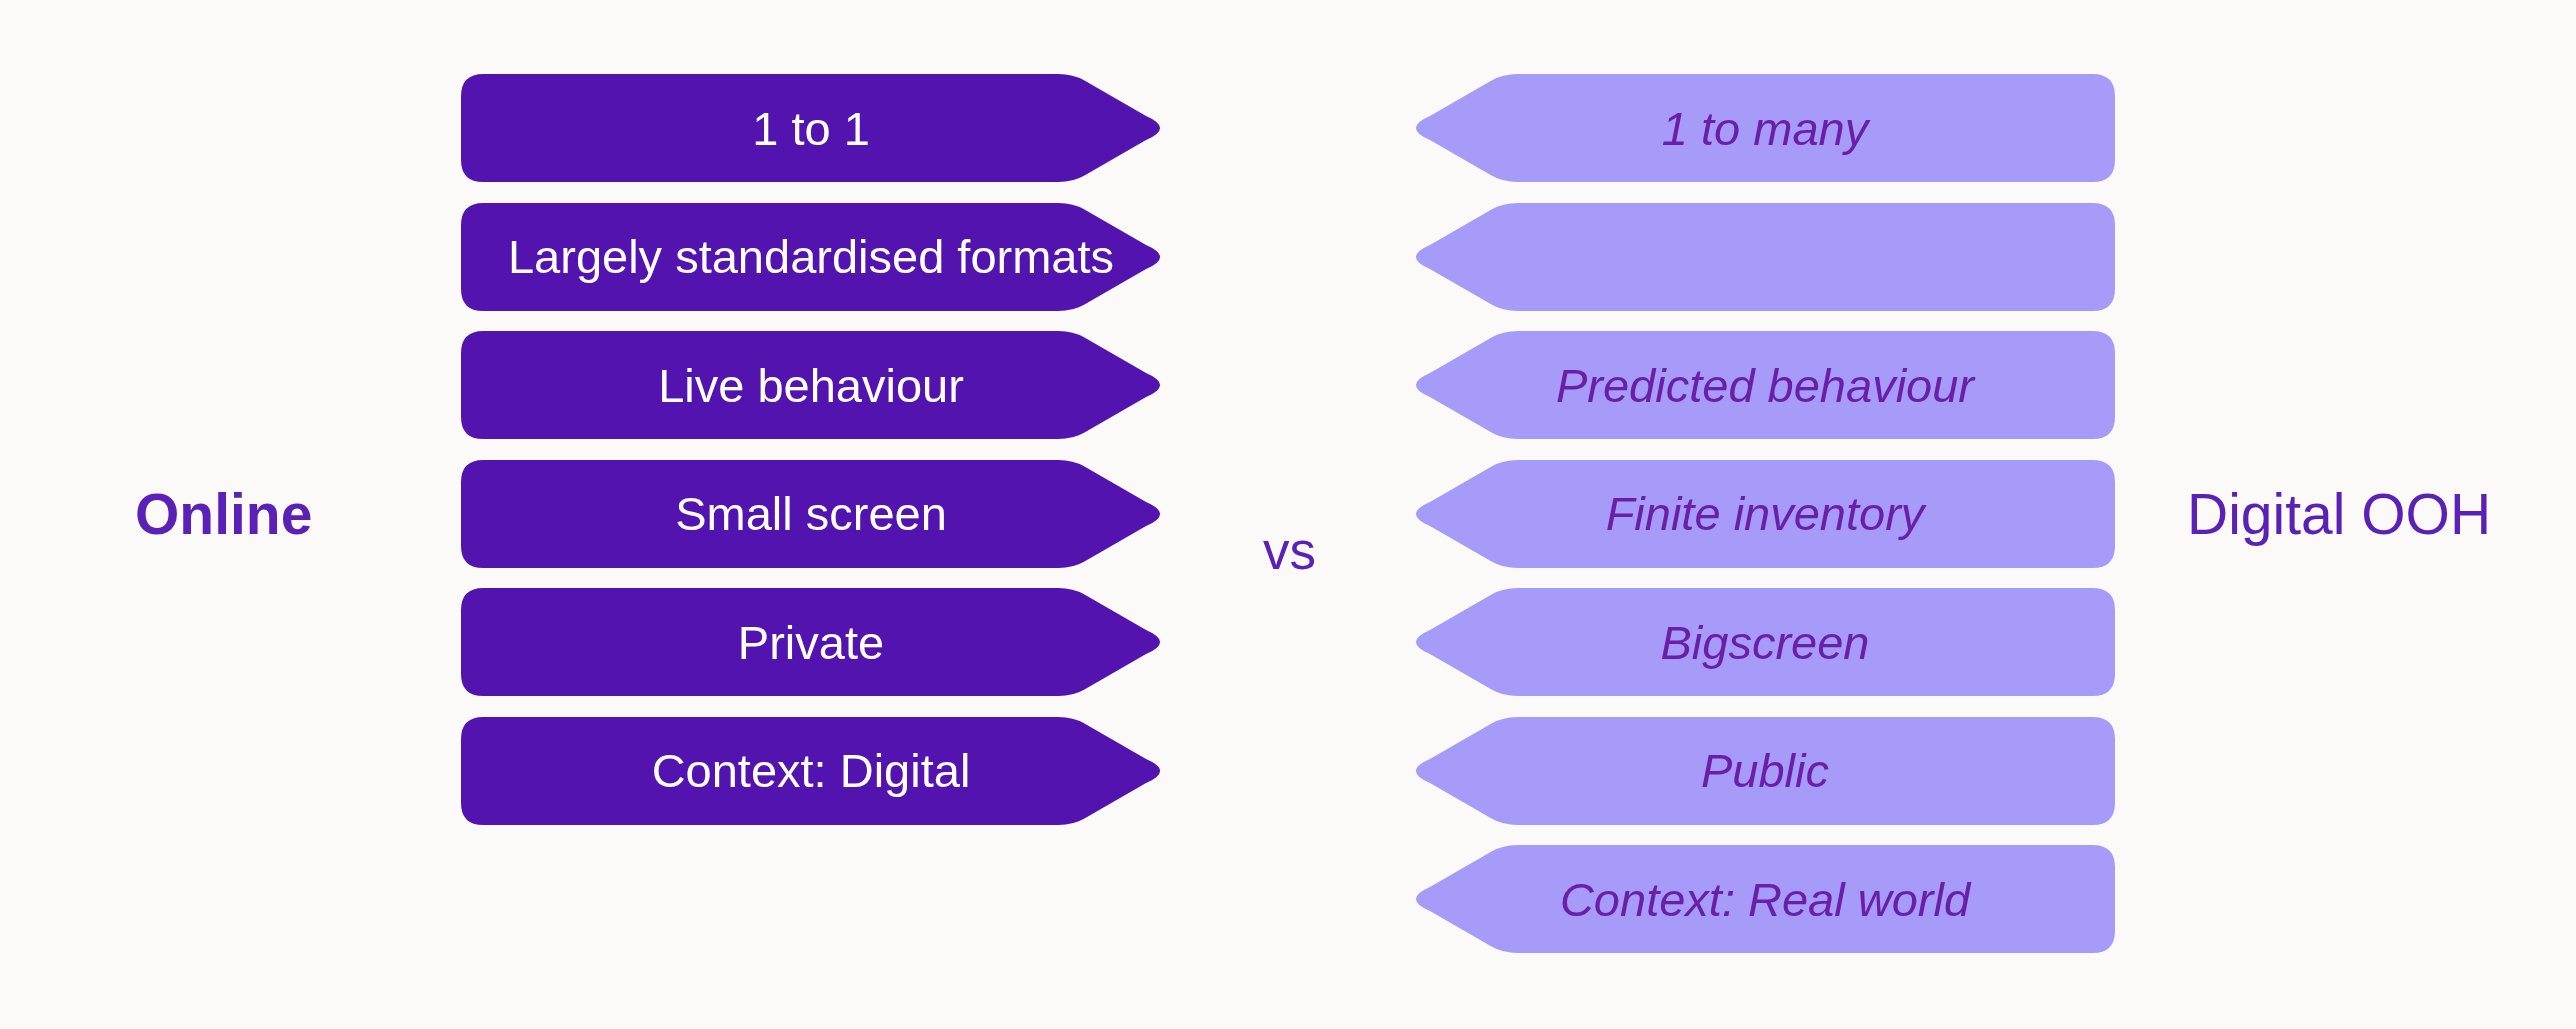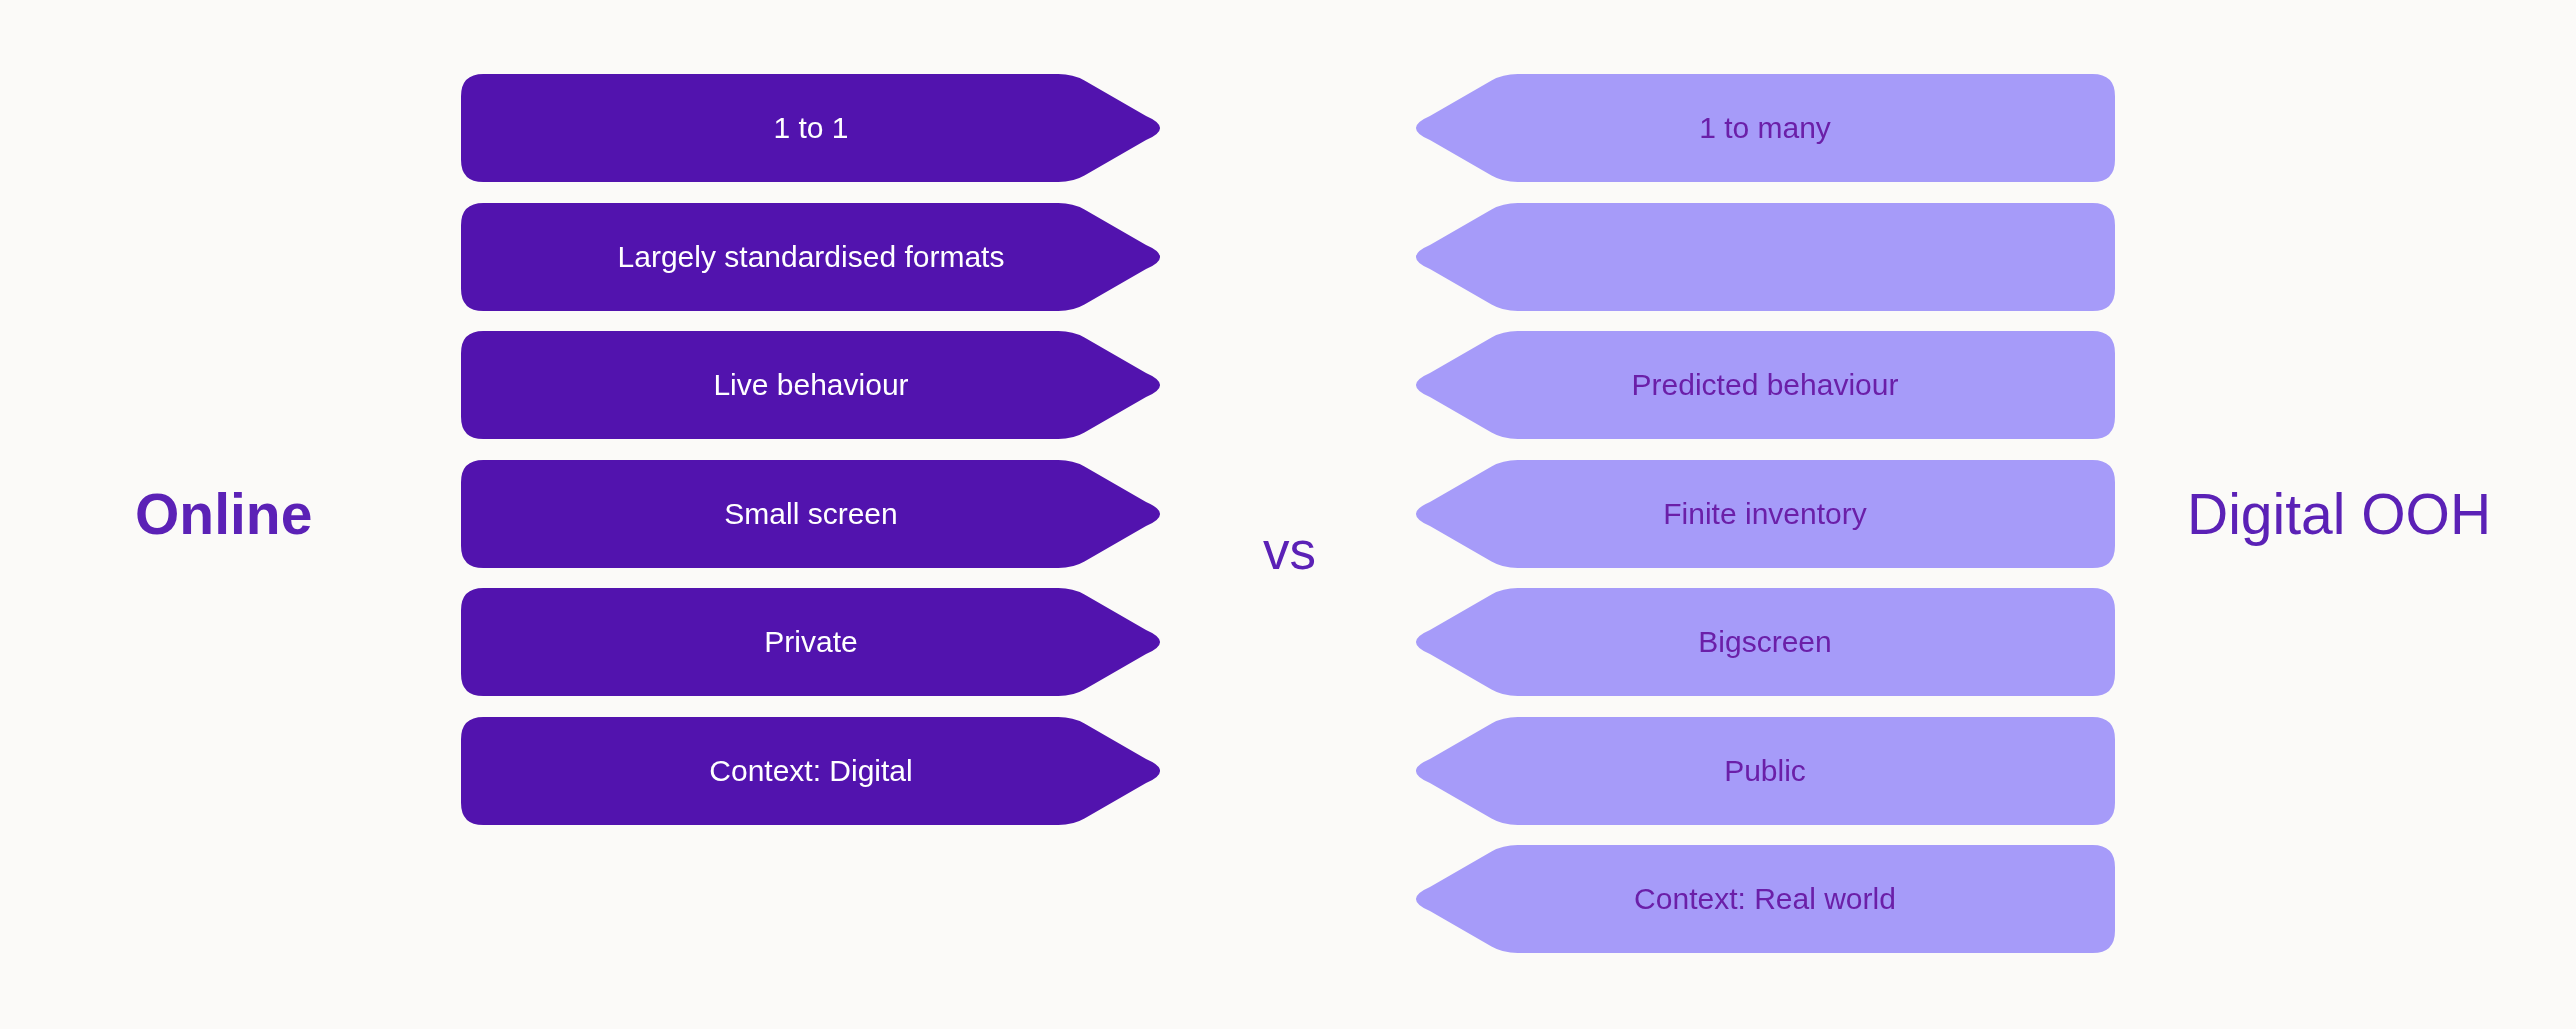--- a/index.html
+++ b/index.html
@@ -66,27 +66,27 @@
     width: 100%; height: 100%;
     display: block;
   }
   .banner.online svg path { fill: var(--online_banner); }
   .banner.dooh   svg path { fill: var(--dooh_banner); }
   .banner.dooh   svg { transform: scaleX(-1); }
 
   .banner-label {
     position: relative;
     z-index: 1;
-    font-size: 30px;
+    font-size: 47px;
     font-weight: 400;
     line-height: 1;
     white-space: nowrap;
   }
   .banner.online .banner-label { color: var(--online_text); }
-  .banner.dooh   .banner-label { color: var(--dooh_text); }
+  .banner.dooh   .banner-label { color: var(--dooh_text); font-style: italic; }
 </style>
 </head>
 <body>
 
 <div class="stage">
 
   <div class="side-label left">Online</div>
 
   <div class="col online">
     <div class="banner online">

